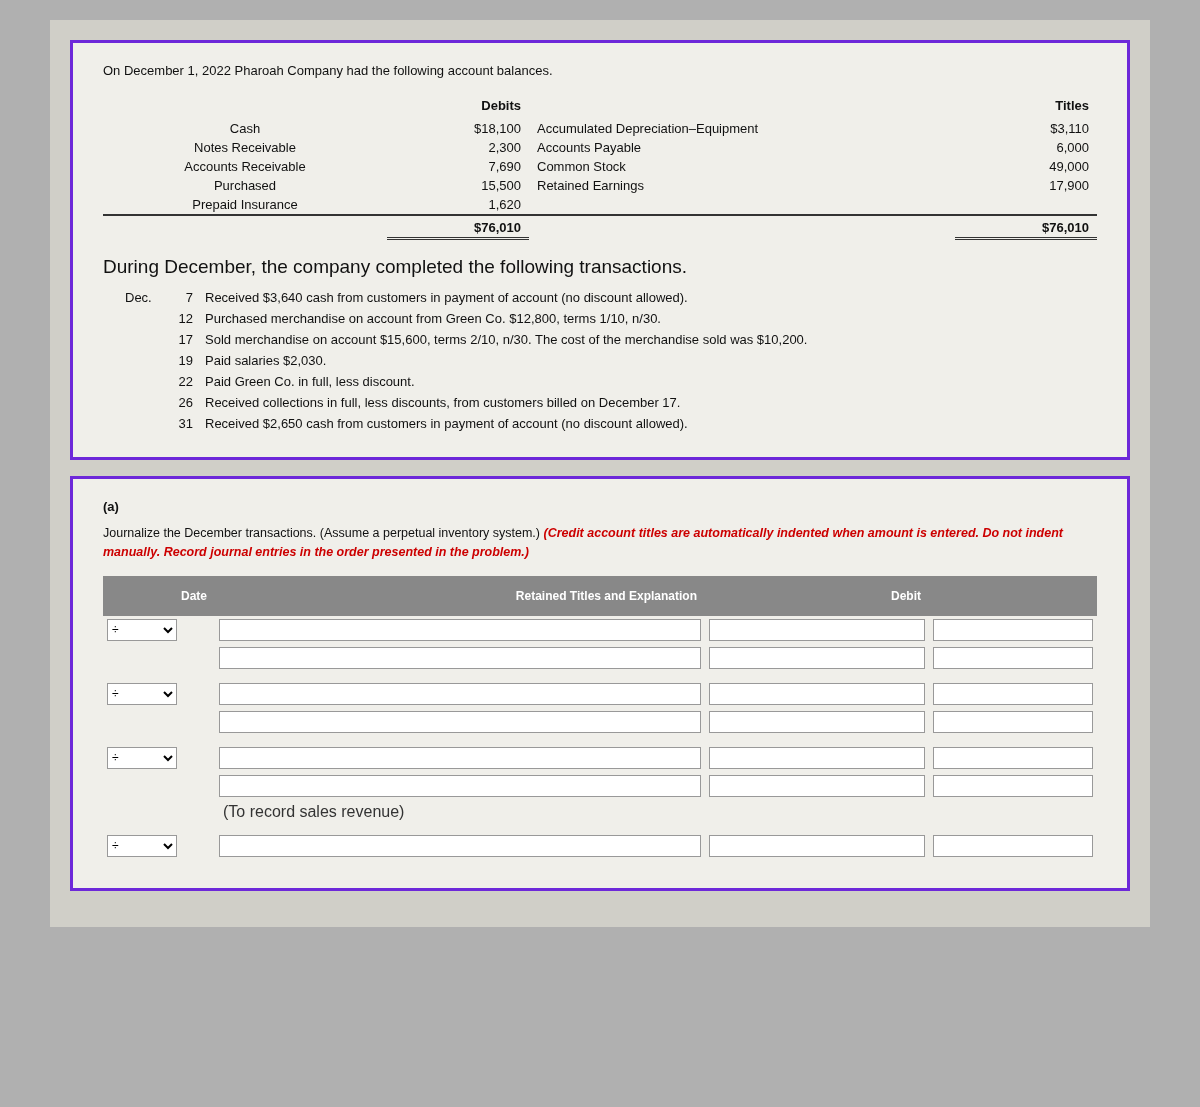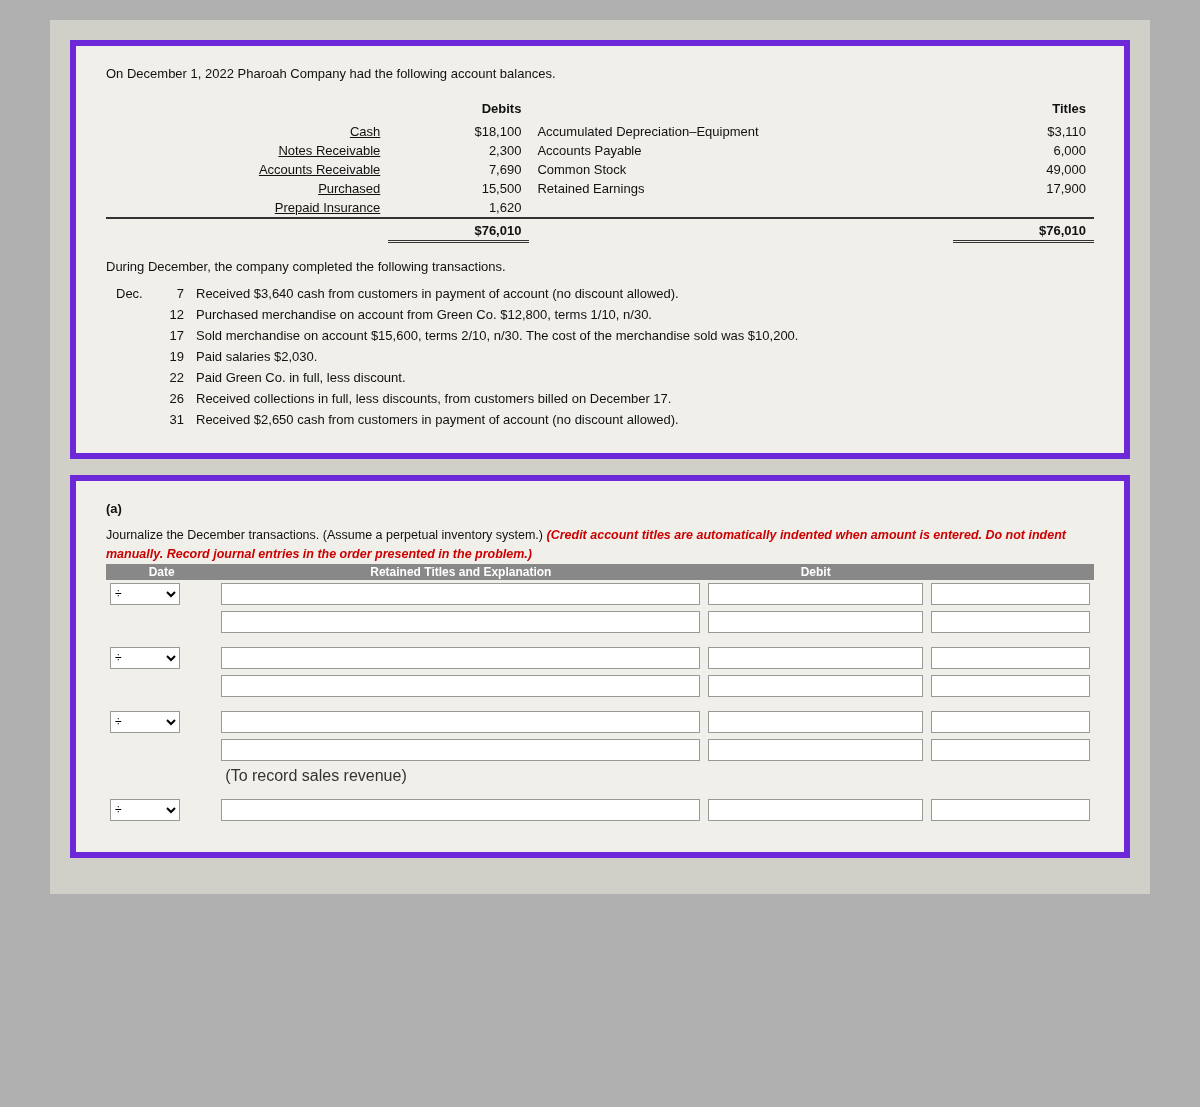--- a/index.html
+++ b/index.html
@@ -12,21 +12,21 @@
       padding: 20px;
     }
     .page-container {
       background: #d0cfc8;
       max-width: 1100px;
       margin: 0 auto;
       padding: 20px;
     }
     .card {
       background: #f0efea;
-      border: 6px solid #6d28d9;
+      border: 3px solid #6d28d9;
       padding: 20px 30px;
       margin-bottom: 16px;
     }
     .intro-text {
       font-size: 13px;
       margin-bottom: 18px;
       color: #111;
     }
     
     .balance-table {
@@ -39,43 +39,43 @@
       font-weight: bold;
       padding: 2px 8px 6px 8px;
       font-size: 13px;
     }
     .balance-table th.label-col { text-align: left; }
     .balance-table td {
       padding: 2px 8px;
       font-size: 13px;
       vertical-align: top;
     }
-    .balance-table td.account-name { text-align: right; min-width: 160px; text-decoration: underline; }
+    .balance-table td.account-name { text-align: center; min-width: 160px; }
     .balance-table td.debit-val { text-align: right; min-width: 80px; }
     .balance-table td.credit-name { text-align: left; min-width: 240px; }
     .balance-table td.credit-val { text-align: right; min-width: 80px; }
     .balance-table .total-row td {
       border-top: 2px solid #333;
       font-weight: bold;
       padding-top: 4px;
     }
     .balance-table .double-underline td.debit-val,
     .balance-table .double-underline td.credit-val {
       border-bottom: 3px double #333;
     }
     .header-row th {
       border-bottom: none;
     }
     
     .transactions-title {
-      font-size: 13px;
+      font-size: 19px;
       margin-bottom: 12px;
     }
     .transaction-list {
-      margin-left: 10px;
+      margin-left: 22px;
     }
     .transaction-row {
       display: flex;
       margin-bottom: 6px;
       align-items: flex-start;
     }
     .trans-month {
       width: 40px;
       font-size: 13px;
       flex-shrink: 0;
@@ -93,40 +93,40 @@
     }
     
     .part-label {
       font-size: 13px;
       font-weight: bold;
       margin-bottom: 10px;
       color: #111;
     }
     .instructions {
       font-size: 12.5px;
-      margin-bottom: 0;
+      margin-bottom: 14px;
       line-height: 1.5;
     }
     .instructions .red-italic {
       color: #cc0000;
       font-style: italic;
       font-weight: bold;
     }
     
     .journal-table {
       width: 100%;
       border-collapse: collapse;
     }
     .journal-table thead tr th {
       background: #888;
       color: #fff;
-      padding: 1px 8px;
+      padding: 13px 8px;
       font-size: 12px;
       font-weight: bold;
-      text-align: center;
+      text-align: right;
     }
     .journal-table tbody tr td {
       padding: 3px 4px;
       vertical-align: middle;
     }
     .journal-table .date-cell {
       width: 80px;
     }
     .journal-table .account-cell {
       width: 350px;

